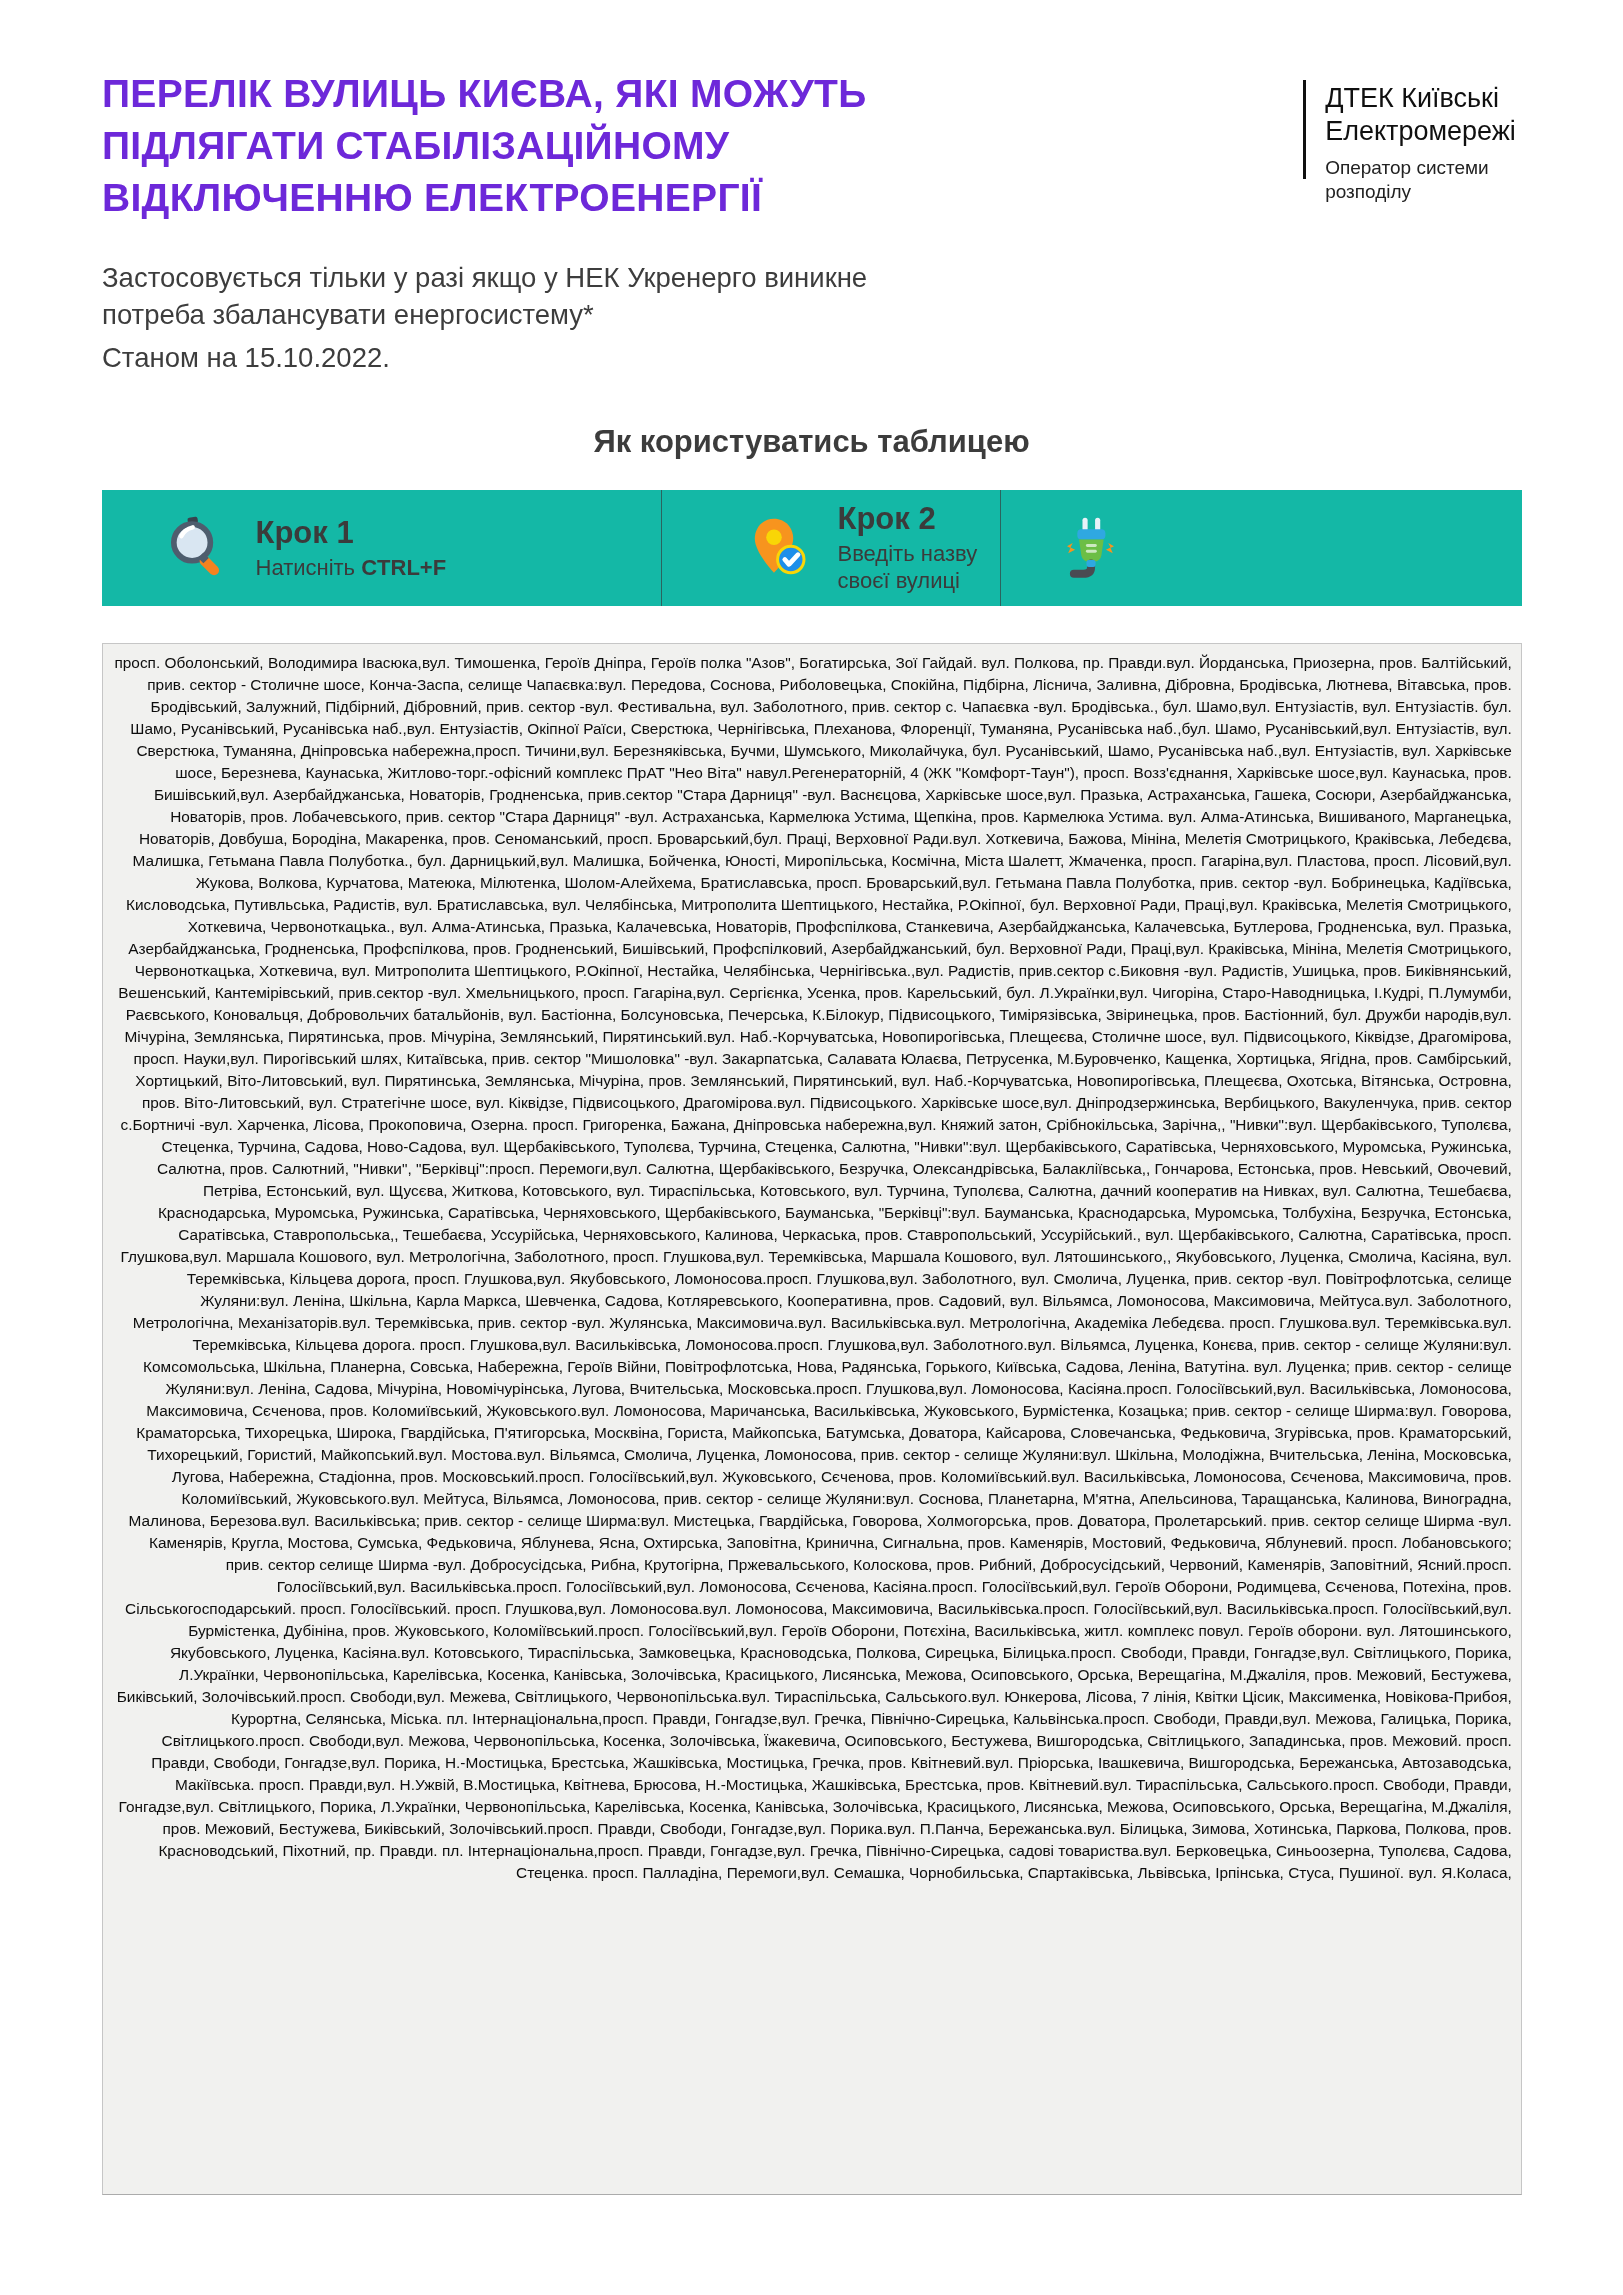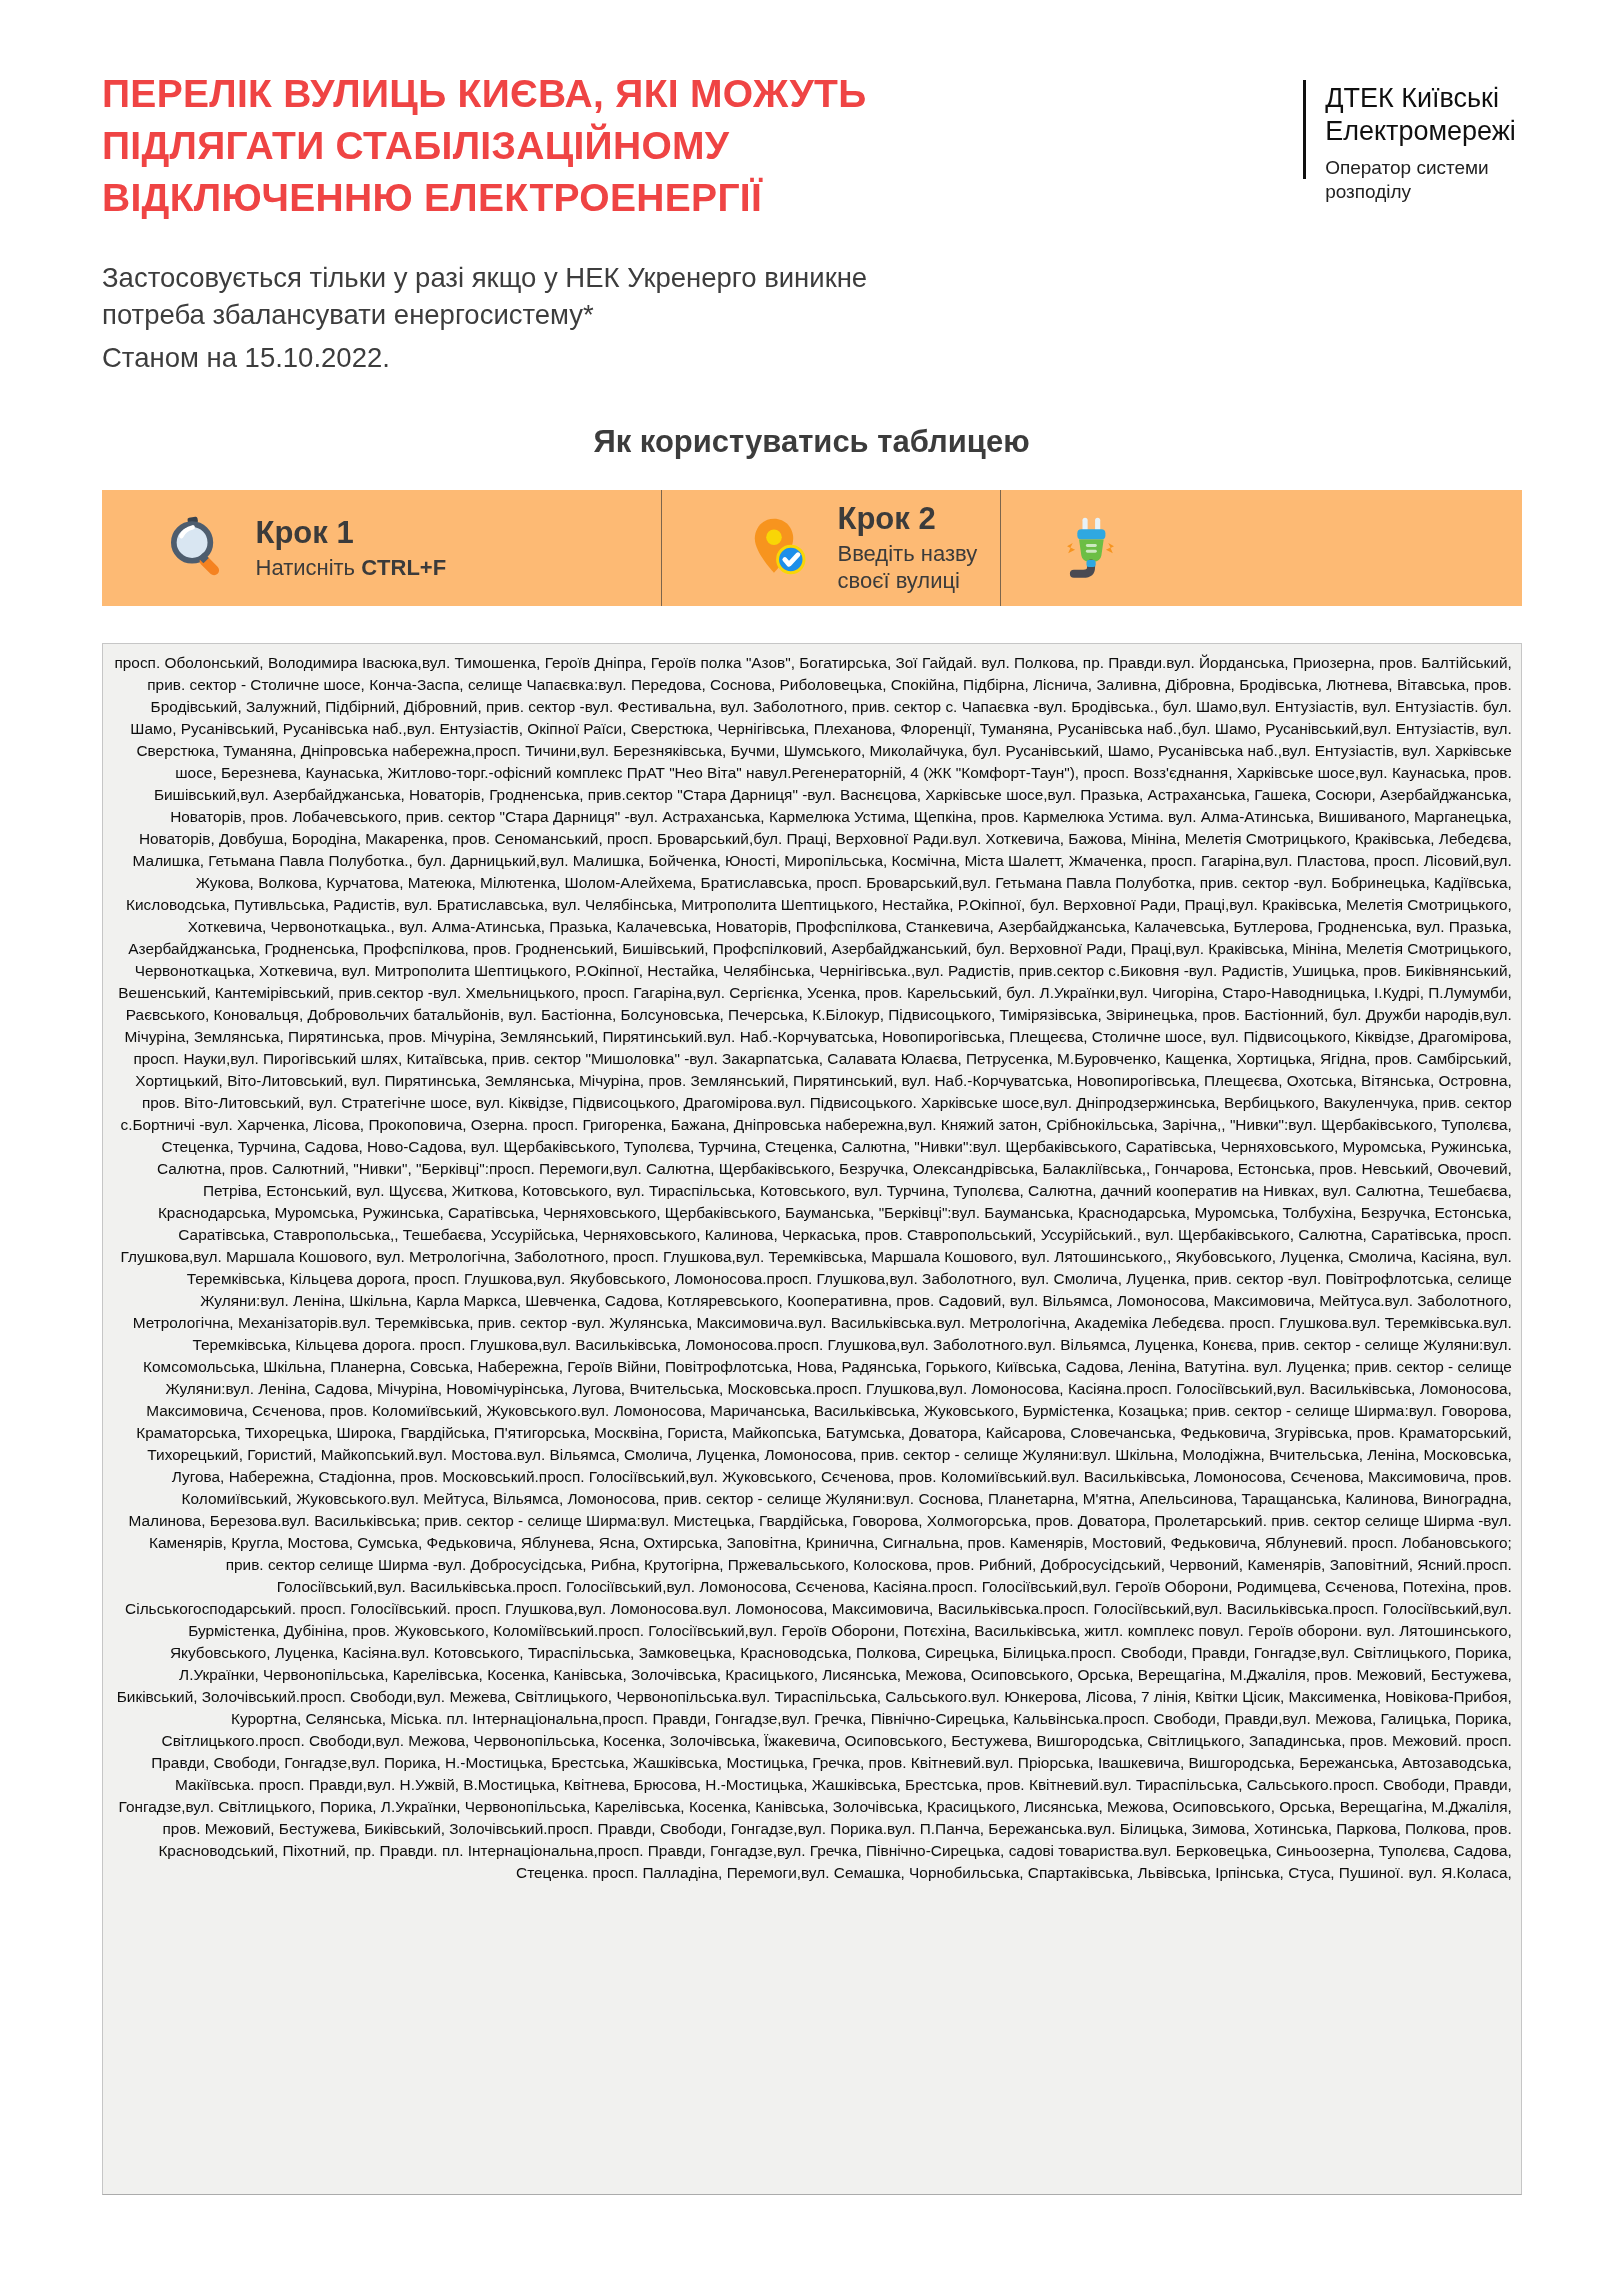--- a/index.html
+++ b/index.html
@@ -7,41 +7,41 @@
     width:1623px;height:2295px;position:relative;
     font-family:"Liberation Sans","DejaVu Sans",sans-serif;
     color:#3e3e3e;-webkit-font-smoothing:antialiased;
   }
   .page{box-sizing:border-box;width:1623px;padding:68px 102px 0 102px;}
 
   
   .header{display:flex;justify-content:space-between;align-items:flex-start;}
   .page-title{
     width:896px;font-size:39px;font-weight:bold;line-height:52px;
-    color:#ef4444;letter-spacing:0.3px;margin:0;
+    color:#6d28d9;letter-spacing:0.3px;margin:0;
   }
   .logo{display:flex;align-items:flex-start;margin-top:9.2px;margin-right:5.2px;}
   .dtek-mark{position:relative;width:226px;height:105px;overflow:hidden;}
   .dtek-mark .blob{position:absolute;left:2.6px;top:29px;width:65px;height:65px;border-radius:50%;background:#FFD500;}
   .dtek-mark .word{
     position:absolute;left:-2.6px;top:-10.5px;font-size:89px;font-weight:900;color:#0b0b0b;
     letter-spacing:-5.2px;transform:scaleY(.98);white-space:nowrap;
   }
   .logo-divider{width:2.6px;height:99px;background:#101010;margin:2.6px 19.6px 0 9.2px;}
   .logo-text{padding-top:5.2px;}
   .logo-company{font-size:27px;font-weight:normal;color:#101010;line-height:33px;}
   .logo-role{font-size:19px;color:#222;line-height:24px;margin-top:7.9px;}
 
   
   .subtitle{width:805px;font-size:27.5px;line-height:37px;margin:35px 0 0 0;color:#3d3d3d;}
   .as-of{font-size:27.5px;line-height:37px;margin:6px 0 0 0;color:#3d3d3d;}
 
   
   .howto-heading{text-align:center;font-size:31px;font-weight:bold;color:#3c3c3c;margin:48px 0 0 0;}
-  .steps{display:flex;align-items:stretch;margin-top:30px;background:#fdba74;height:116px;width:1420px;}
+  .steps{display:flex;align-items:stretch;margin-top:30px;background:#14b8a6;height:116px;width:1420px;}
   .step{display:flex;align-items:center;box-sizing:border-box;}
   .step-1{width:520px;padding-left:63px;}
   .step-2{width:339px;padding-left:88px;border-left:1.3px solid rgba(55,55,55,.65);margin-left:39px;}
   .step-3{flex:1;padding-left:58px;border-left:1.3px solid rgba(55,55,55,.65);}
   .step-icon{flex:0 0 auto;margin-right:27.5px;}
   .step-title{font-size:31px;font-weight:bold;color:#3b3b3b;line-height:35px;}
   .step-caption{font-size:22px;color:#3b3b3b;line-height:27.5px;margin-top:3.9px;max-width:458px;}
   .step-caption b{font-weight:bold;}
 
   

